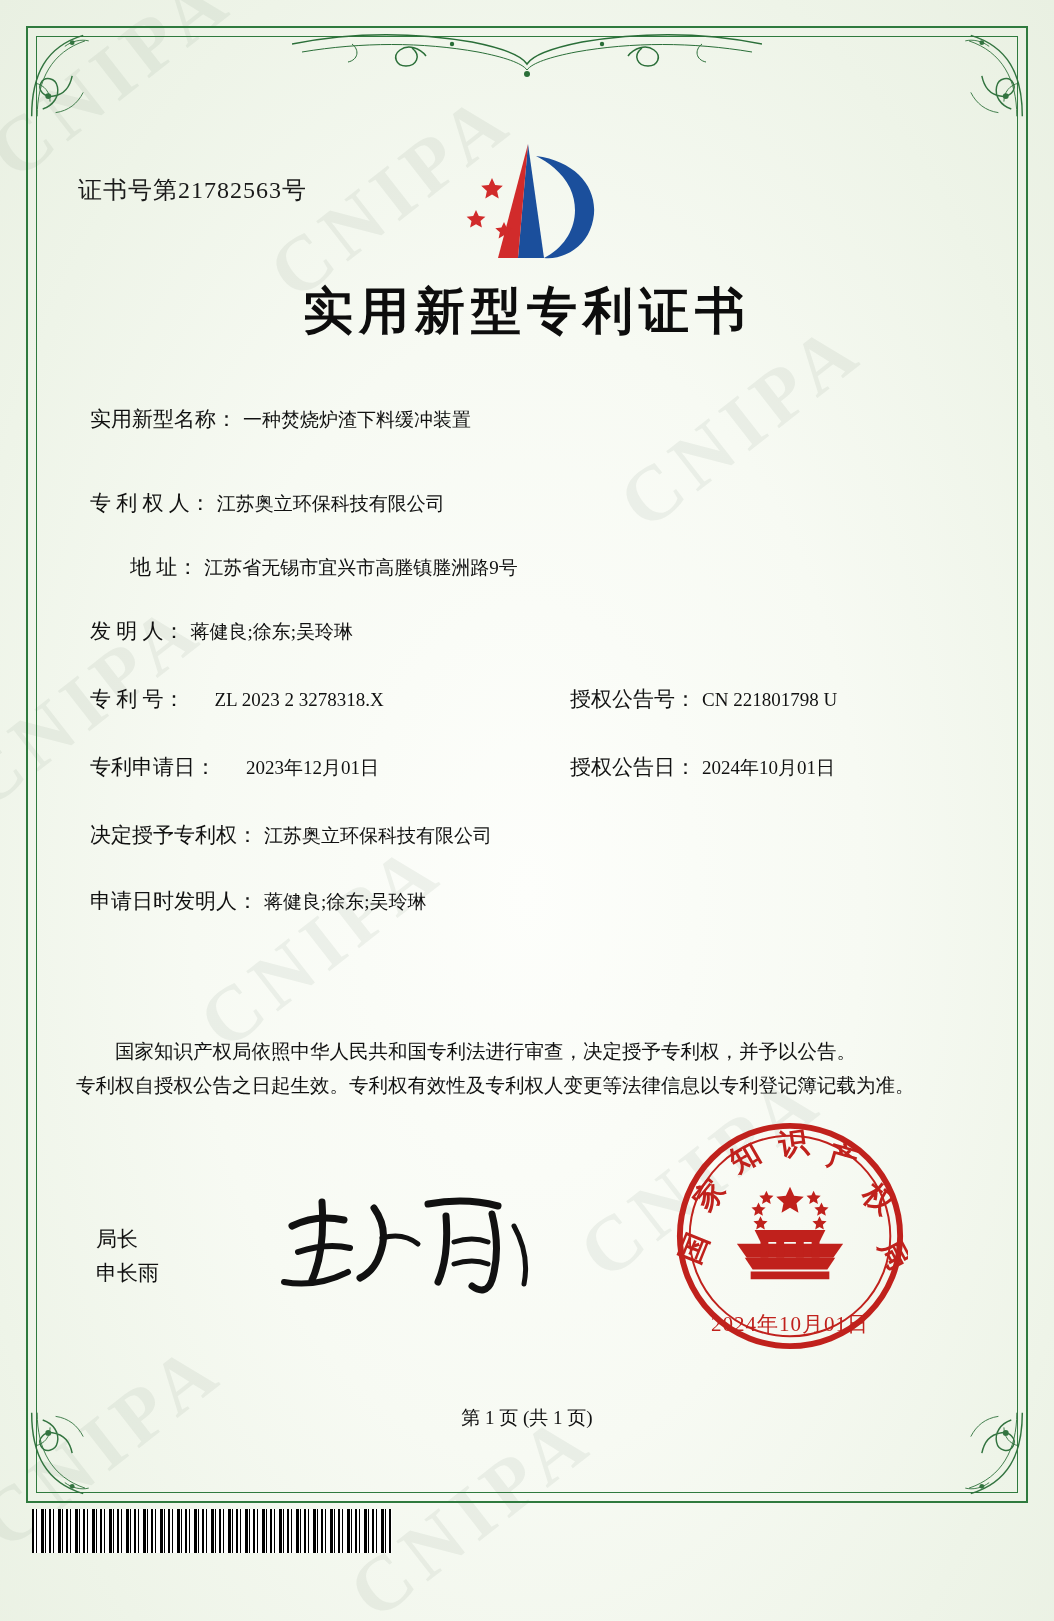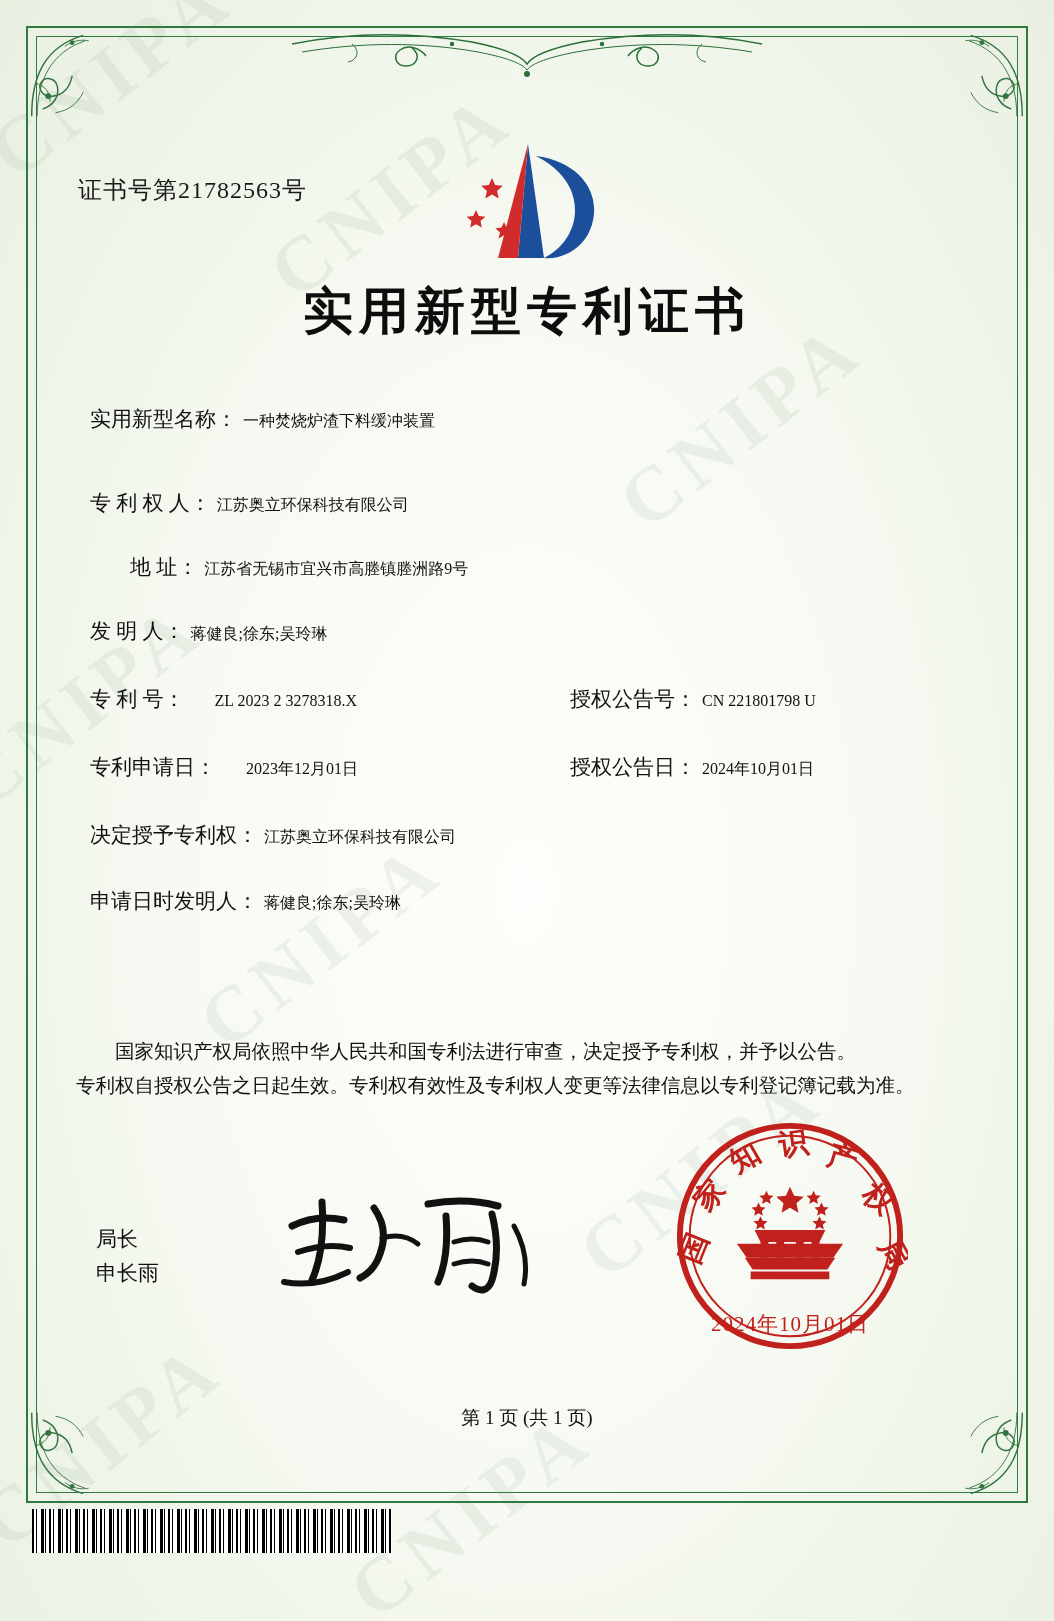--- a/index.html
+++ b/index.html
@@ -158,21 +158,21 @@
     align-items: baseline;
     font-family: "Liberation Serif", "DejaVu Serif", serif;
     color: #111;
     margin-bottom: 26px;
   }
   .row .lab {
     font-size: 21px;
     white-space: nowrap;
   }
   .row .val {
-    font-size: 16px;
+    font-size: 19px;
     margin-left: 6px;
   }
   .row.split .col {
     display: flex;
     align-items: baseline;
   }
   .row.split .col.left { width: 480px; gap: 24px; }
 
   .r-name   { margin-bottom: 56px; }
   .r-owner  { margin-bottom: 36px; }

